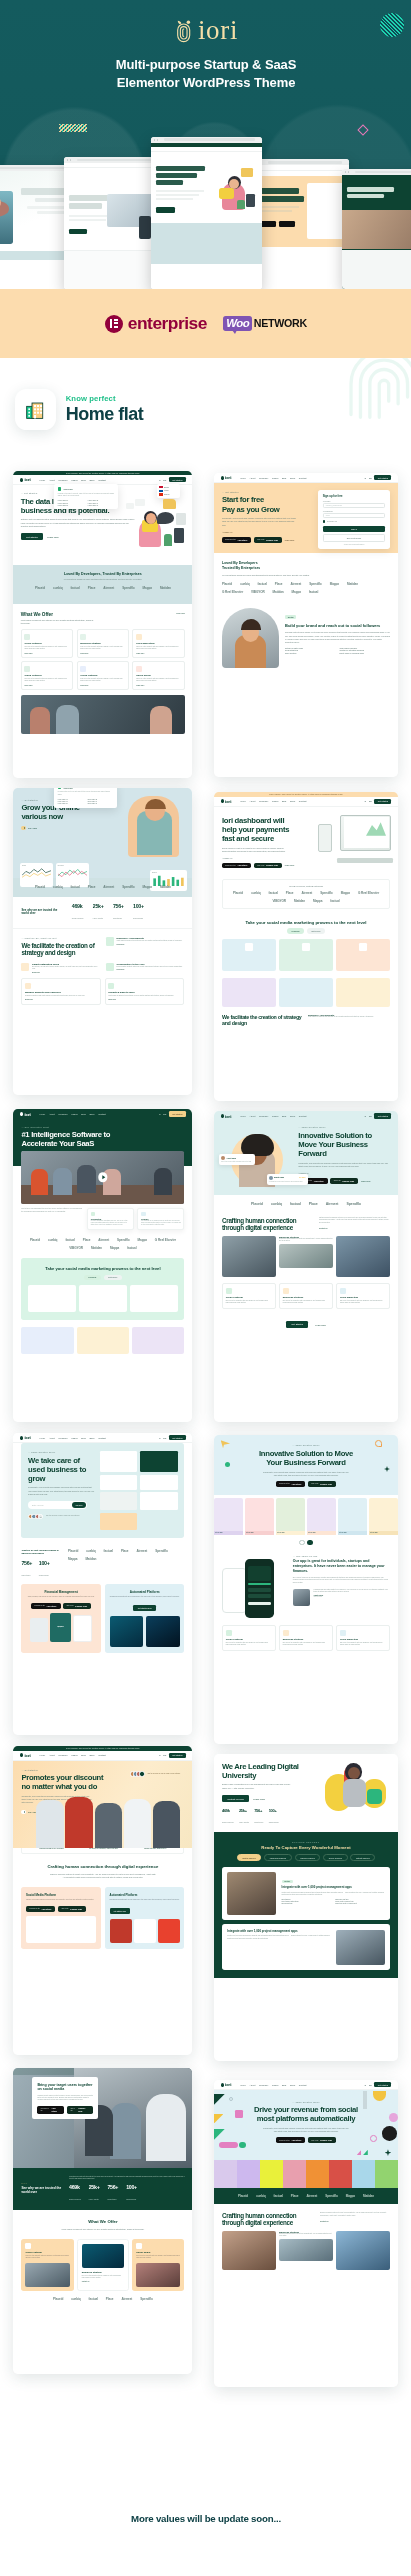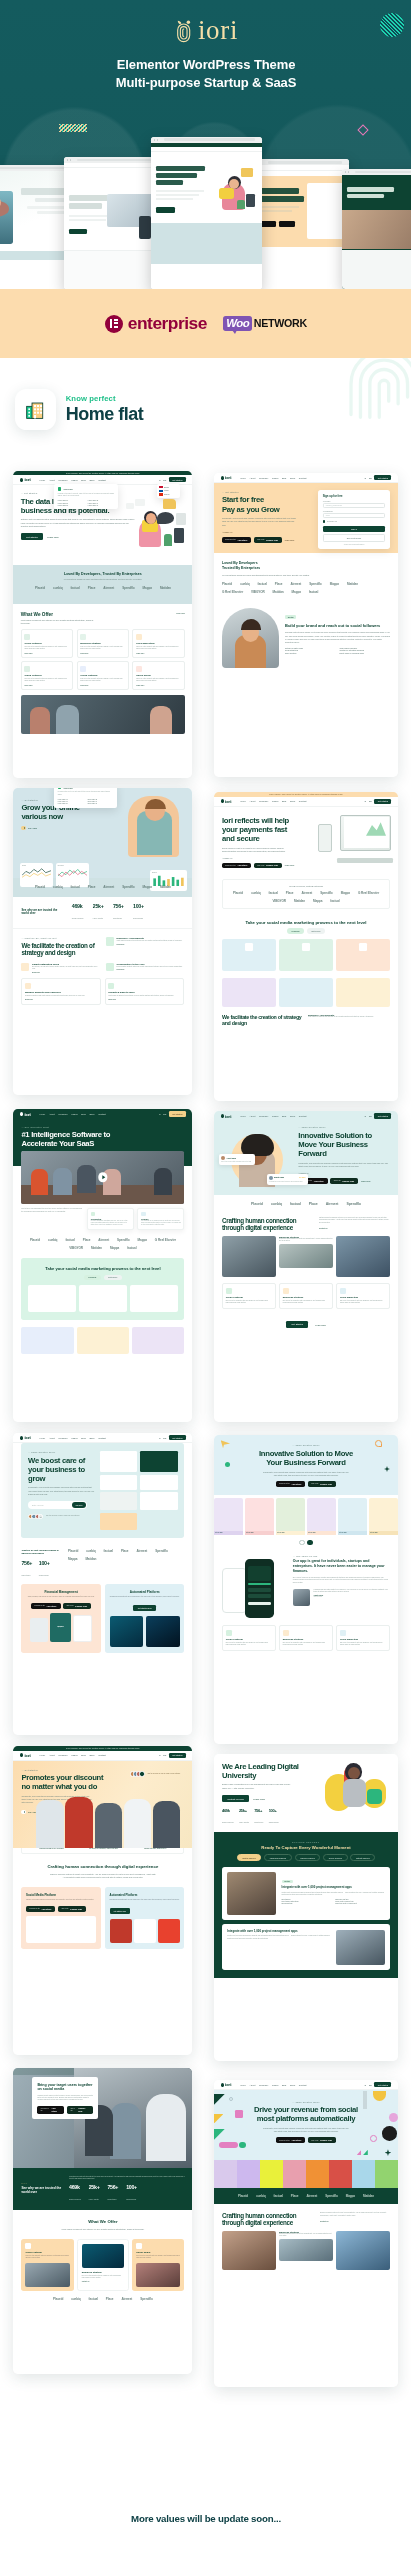--- a/index.html
+++ b/index.html
@@ -187,22 +187,22 @@
           </g>
           <circle cx="21.5" cy="5" r="2.6" fill="#f5dfa8"></circle>
           <path d="M9 8c-2-1-3.2-3-3.4-5.4 2.4.2 4.5 1.5 5.5 3.6z" fill="#f5dfa8"></path>
         </svg>
       </div>
       <div class="logo-text">iori</div>
     </div>
   </div>
 
   <div class="hero-title">
+    <div>Multi-purpose Startup &amp; SaaS</div>
     <div>Elementor WordPress Theme</div>
-    <div>Multi-purpose Startup &amp; SaaS</div>
   </div>
 
   <div class="mocks">
 
     <div class="mock" style="left:-31px; top:31px; width:112px; height:124px;">
       <div class="bar">
           <div class="url"></div>
         </div>
       <div class="body" style="background:linear-gradient(160deg,#eef6f3,#fff 45%);position:relative;">
         <div style="position:absolute;left:4px;top:20px;width:40px;height:53px;border-radius:2.7px;background:linear-gradient(180deg,#7fb8c4,#3e6f7d);"></div>
@@ -751,21 +751,21 @@
             <i>Shop</i>
           <i>Contact</i>
           </div>
         <div class="nv-right">
             <i>Q</i>
             <i>EN</i>
           <div class="nv-btn">Get Started</div>
           </div>
       </div>
       <div style="padding:9.4px 8px 6.7px;position:relative;min-height:61px;">
-        <div class="h1" style="max-width:74px;">Iori reflects will help your payments fast and secure</div>
+        <div class="h1" style="max-width:74px;">Iori dashboard will help your payments fast and secure</div>
         <div class="para" style="max-width:67px;">Social media we want a we again to sell. Social media is logically used for social interaction and access to save and momentum, and business testing.</div>
         <div style="font-size:1.9px;color:#6c837f;margin-top:3.3px;">Available on</div>
         <div class="store">
           <div class="store-b">
               <em>Download on the</em>
               <b>App Store</b>
             </div>
           <div class="store-b g">
               <em>GET IT ON</em>
               <b>Google Play</b>
@@ -1055,21 +1055,21 @@
           </div>
         <div class="nv-right">
             <i>Q</i>
             <i>EN</i>
           <div class="nv-btn">Get Started</div>
           </div>
       </div>
       <div style="margin:0 8px;background:#dcefef;border-radius:2.7px;padding:8px 6.7px;display:flex;gap:5.3px;">
         <div style="flex:1;">
           <div class="kick">Think Creative Solve</div>
-          <div class="h1">We boost care of your business to grow</div>
+          <div class="h1">We take care of used business to grow</div>
           <div class="para" style="max-width:70px;">Collaborate your projects and manage resources with powerful features that your whole team can use. The latest news, tips and advice to help you run your business with less fuss.</div>
           <div style="display:flex;background:#fff;border-radius:6.7px;padding:1.3px;margin-top:4.7px;width:59px;">
             <div style="flex:1;font-size:1.7px;color:#b0bdba;padding:1.7px 2.7px;">Enter your mail</div>
             <div style="background:#0d4332;color:#fff;font-size:1.7px;padding:1.7px 3.3px;border-radius:6px;">Join Now</div>
           </div>
           <div style="display:flex;align-items:center;gap:2.7px;margin-top:4.7px;">
             <div style="display:flex;">
               <div style="width:5.3px;height:5.3px;border-radius:50%;background:#c98a55;border:0.7px solid #fff;"></div>
               <div style="width:5.3px;height:5.3px;border-radius:50%;background:#6d8fa6;border:0.7px solid #fff;margin-left:-2px;"></div>
               <div style="width:5.3px;height:5.3px;border-radius:50%;background:#b96a5e;border:0.7px solid #fff;margin-left:-2px;"></div>

